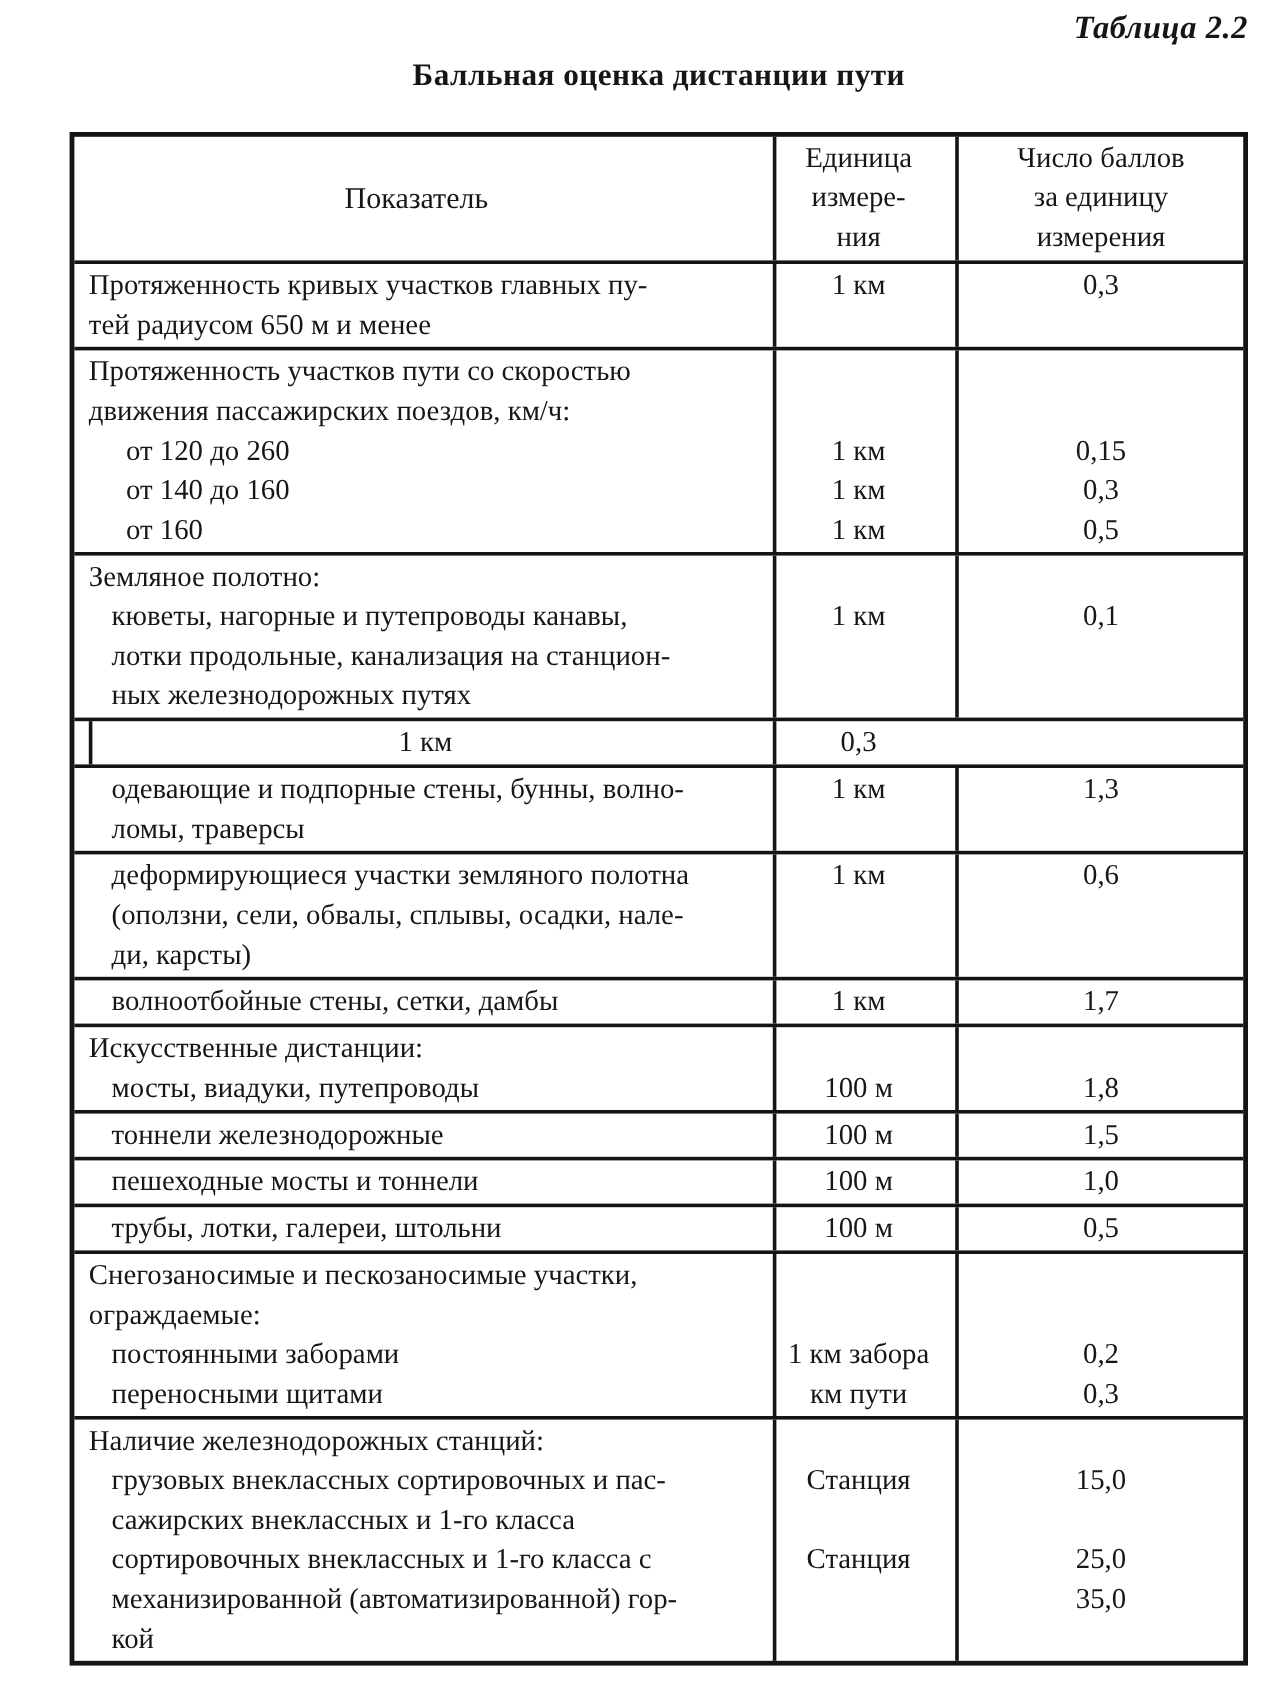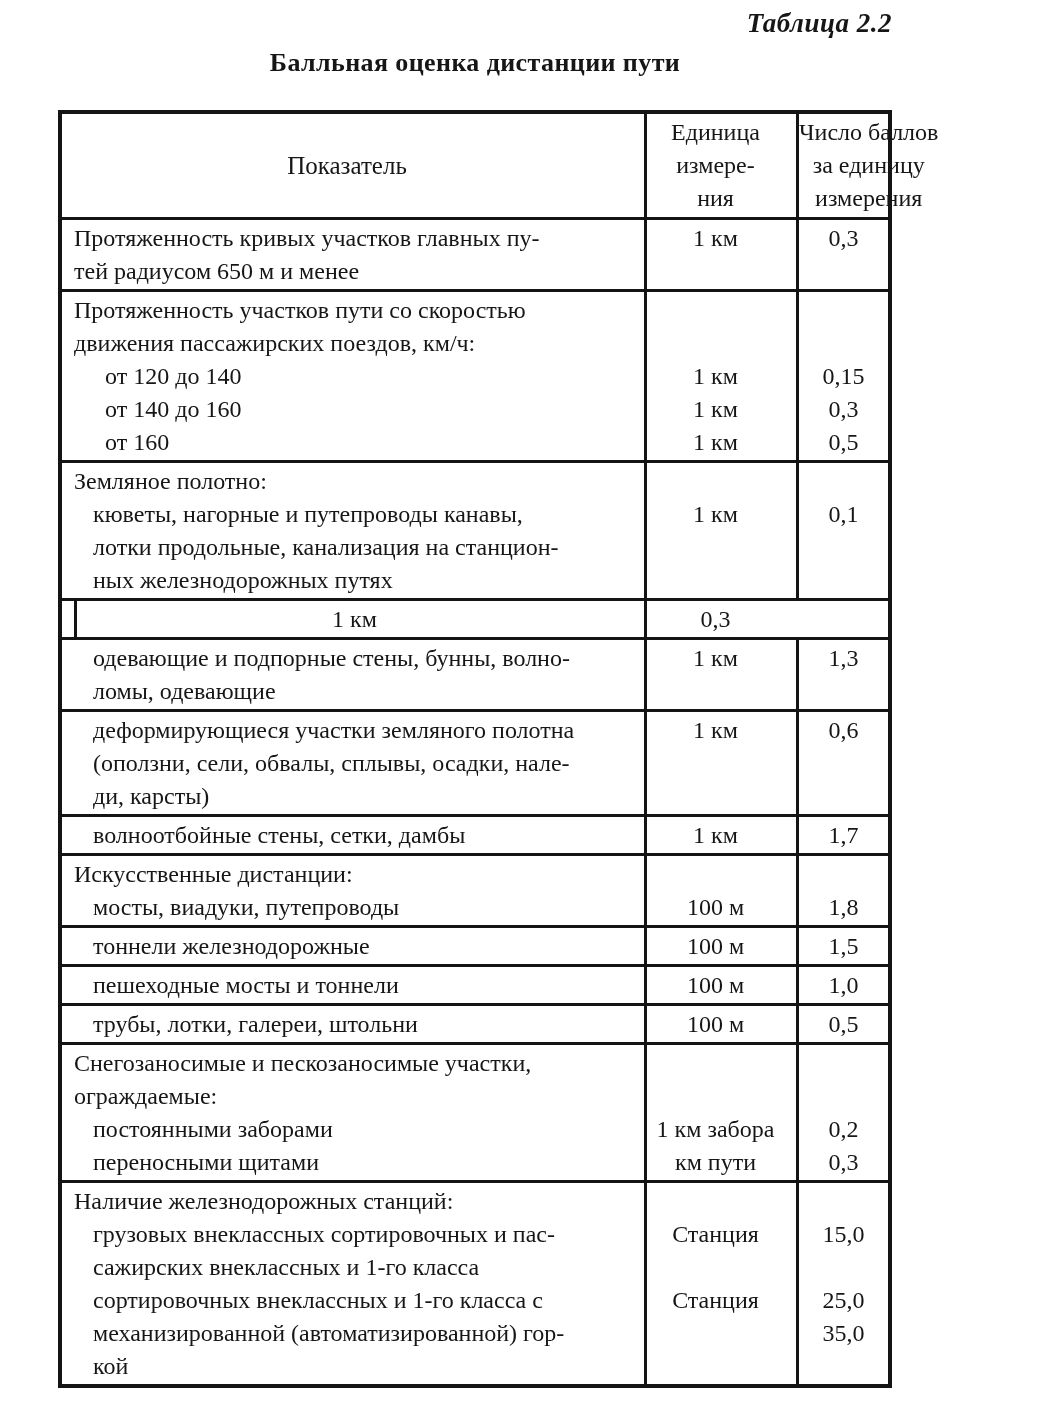--- a/index.html
+++ b/index.html
@@ -6,21 +6,21 @@
     margin: 0; padding: 0;
     background: #ffffff;
     width: 1056px; height: 1407px;
     font-family: "Liberation Serif", serif;
     color: #161616;
     overflow: hidden;
   }
   .content {
     position: relative;
     margin-left: 58px;
-    width: 834px;
+    width: 982px;
     border-radius: 16px;
   }
   .table-number {
     padding-top: 6px;
     text-align: right;
     font-style: italic;
     font-weight: 600;
     font-size: 27px;
     line-height: 34px;
     letter-spacing: 0.5px;
@@ -101,21 +101,21 @@
           </div>
           <div class="cell c3">
             <div class="line">0,3</div>
             <div class="line"></div>
           </div>
         </div>
         <div class="row">
           <div class="cell c1">
             <div class="line ind0">Протяженность участков пути со скоростью</div>
             <div class="line ind0">движения пассажирских поездов, км/ч:</div>
-            <div class="line ind2">от 120 до 140</div>
+            <div class="line ind2">от 120 до 260</div>
             <div class="line ind2">от 140 до 160</div>
             <div class="line ind2">от 160</div>
           </div>
           <div class="cell c2">
             <div class="line"></div>
             <div class="line"></div>
             <div class="line">1 км</div>
             <div class="line">1 км</div>
             <div class="line">1 км</div>
           </div>
@@ -151,21 +151,21 @@
           <div class="cell c2">
             <div class="line">1 км</div>
           </div>
           <div class="cell c3">
             <div class="line">0,3</div>
           </div>
         </div>
         <div class="row">
           <div class="cell c1">
             <div class="line ind1">одевающие и подпорные стены, бунны, волно-</div>
-            <div class="line ind1">ломы, одевающие</div>
+            <div class="line ind1">ломы, траверсы</div>
           </div>
           <div class="cell c2">
             <div class="line">1 км</div>
             <div class="line"></div>
           </div>
           <div class="cell c3">
             <div class="line">1,3</div>
             <div class="line"></div>
           </div>
         </div>

